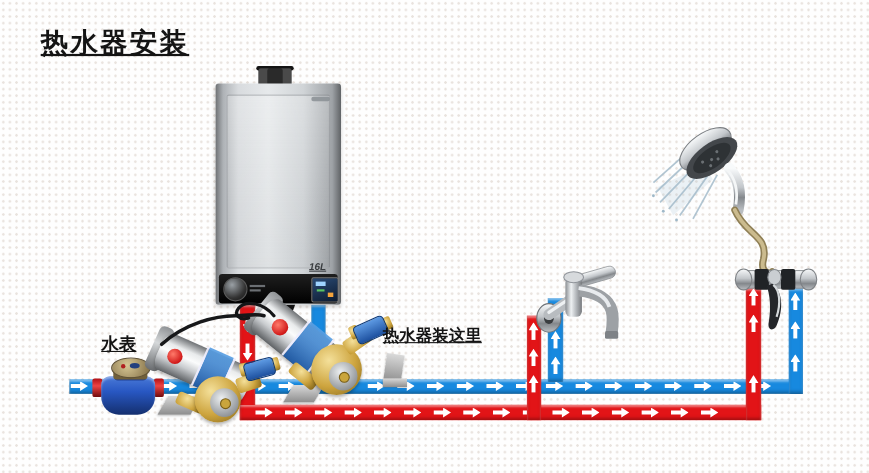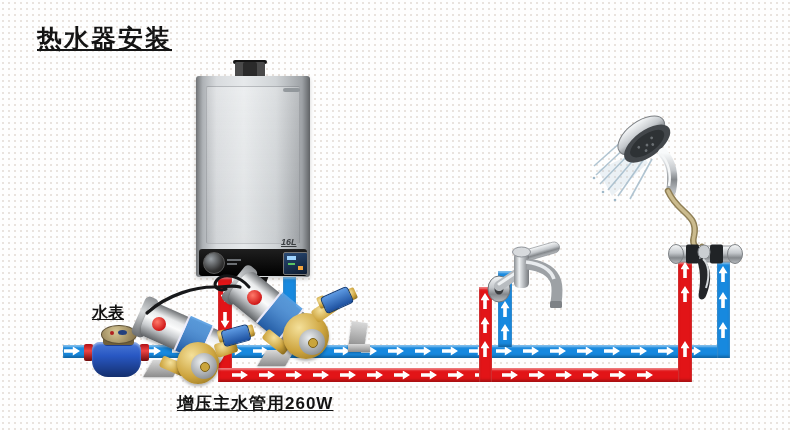--- a/index.html
+++ b/index.html
@@ -278,14 +278,14 @@
         <ellipse cx="735" cy="254" rx="7.5" ry="9.5" fill="url(#chromeV)" stroke="#7e8286"></ellipse>
         <ellipse cx="704" cy="252" rx="6" ry="7" fill="#caced2" stroke="#85898d"></ellipse>
         <path d="M702,258 C711,264 713,280 706,296 C703,302 697,300 699,292 C701,280 700,268 697,260 Z" fill="#24262a"></path>
         <path d="M703,259 C709,264 710,276 706,288" stroke="#d5d9dc" stroke-width="2" fill="none"></path>
       </g>
     </g>
   </svg>
 
   <div class="lbl" id="title">热水器安装</div>
   <div class="lbl" id="lbl-meter">水表</div>
-  <div class="lbl" id="lbl-boost">增压主水管用260W</div>
+  <div class="lbl" id="lbl-pump-here">热水器装这里</div>
 </div>
 
 </body></html>

